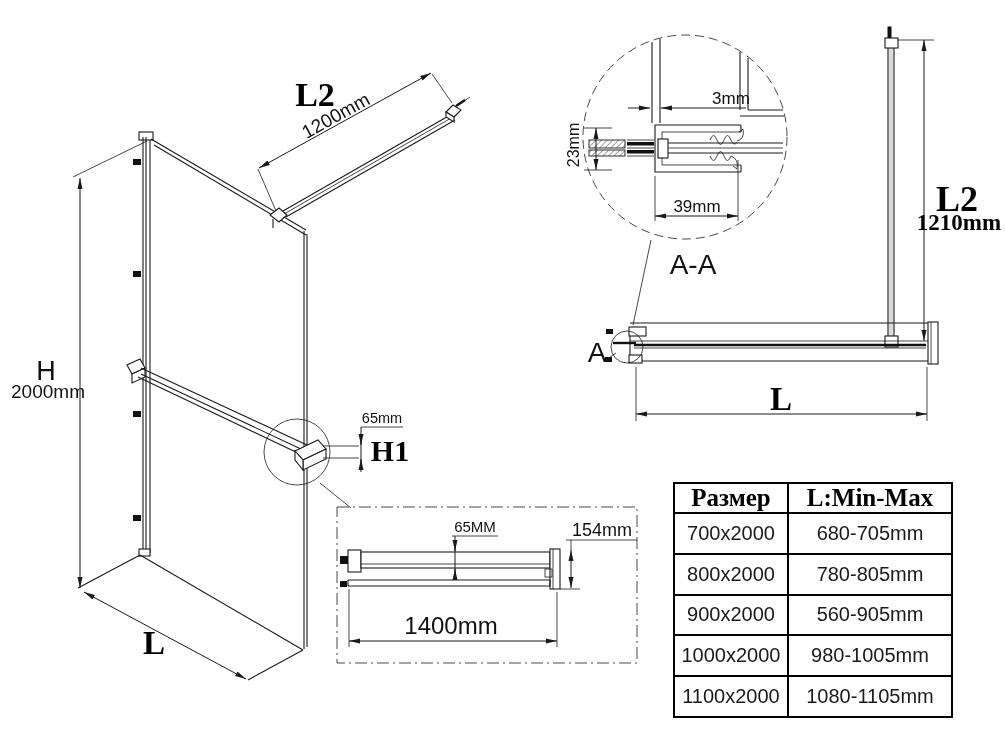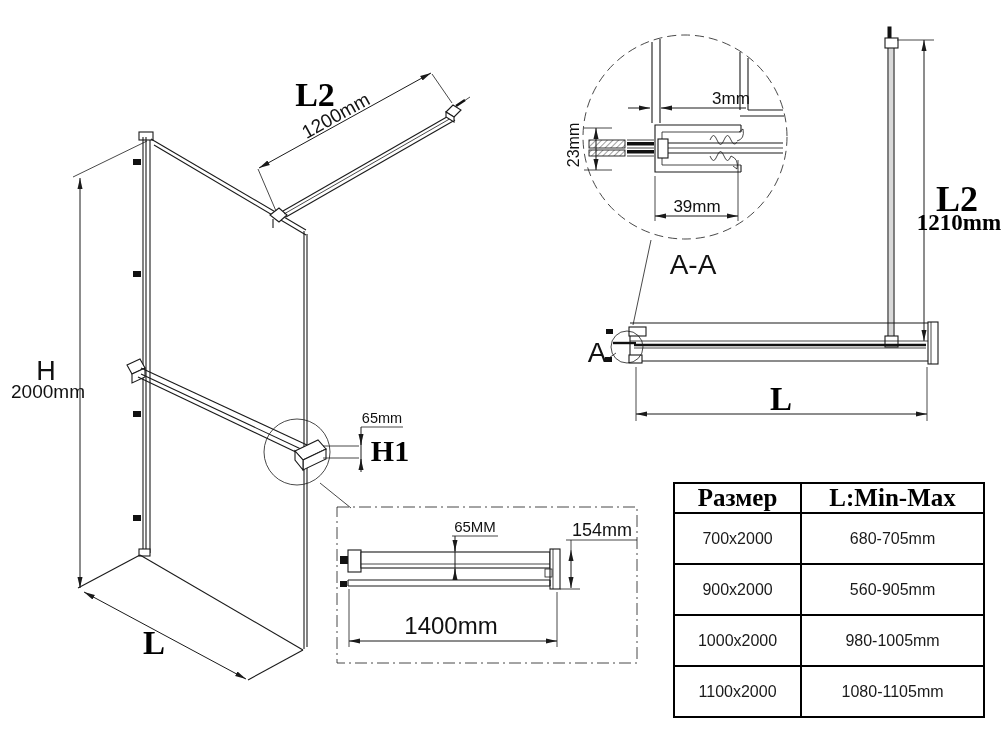--- a/index.html
+++ b/index.html
@@ -9,25 +9,25 @@
   .ln{stroke:#1a1a1a;stroke-width:1.1;fill:none;}
   .thin{stroke:#1a1a1a;stroke-width:0.8;fill:none;}
   .thick{stroke:#111;stroke-width:2.4;fill:none;}
   .dim{stroke:#1a1a1a;stroke-width:1;fill:none;}
   .blk{fill:#111;stroke:none;}
   .wfill{fill:#ffffff;stroke:#1a1a1a;stroke-width:1.1;}
   .gfill{fill:#d9d9d9;stroke:none;}
   text{fill:#111;}
   .ts{font-family:"Liberation Sans",sans-serif;}
   .tb{font-family:"Liberation Serif",serif;font-weight:bold;fill:#000;}
-  .size-table{position:absolute;left:673px;top:482px;width:312px;height:236px;}
+  .size-table{position:absolute;left:673px;top:482px;width:280px;height:236px;}
   .size-table table{width:100%;height:100%;border-collapse:collapse;table-layout:fixed;}
   .size-table th,.size-table td{border:2px solid #000;text-align:center;vertical-align:middle;padding:0;}
   .size-table th{font-family:"Liberation Serif",serif;font-weight:bold;font-size:25px;color:#000;}
-  .size-table td{font-family:"Liberation Sans",sans-serif;font-size:16px;color:#1a1a1a;}
+  .size-table td{font-family:"Liberation Sans",sans-serif;font-size:20px;color:#1a1a1a;}
 </style>
 </head>
 <body>
 
 <div class="canvas">
 
 <svg width="1005" height="734" viewBox="0 0 1005 734">
   <defs>
     <marker id="arw" viewBox="0 0 10 6" refX="10" refY="3" markerWidth="11" markerHeight="7" orient="auto-start-reverse" markerUnits="userSpaceOnUse">
       <path d="M10,3 L0,0.7 L0,5.3 Z" fill="#1a1a1a"></path>
@@ -278,20 +278,24 @@
         <th>Размер</th>
         <th>L:Min-Max</th>
       </tr>
     </thead>
     <tbody>
       <tr>
         <td>700x2000</td>
         <td>680-705mm</td>
       </tr>
       <tr>
+        <td>800x2000</td>
+        <td>780-805mm</td>
+      </tr>
+      <tr>
         <td>900x2000</td>
         <td>560-905mm</td>
       </tr>
       <tr>
         <td>1000x2000</td>
         <td>980-1005mm</td>
       </tr>
       <tr>
         <td>1100x2000</td>
         <td>1080-1105mm</td>

